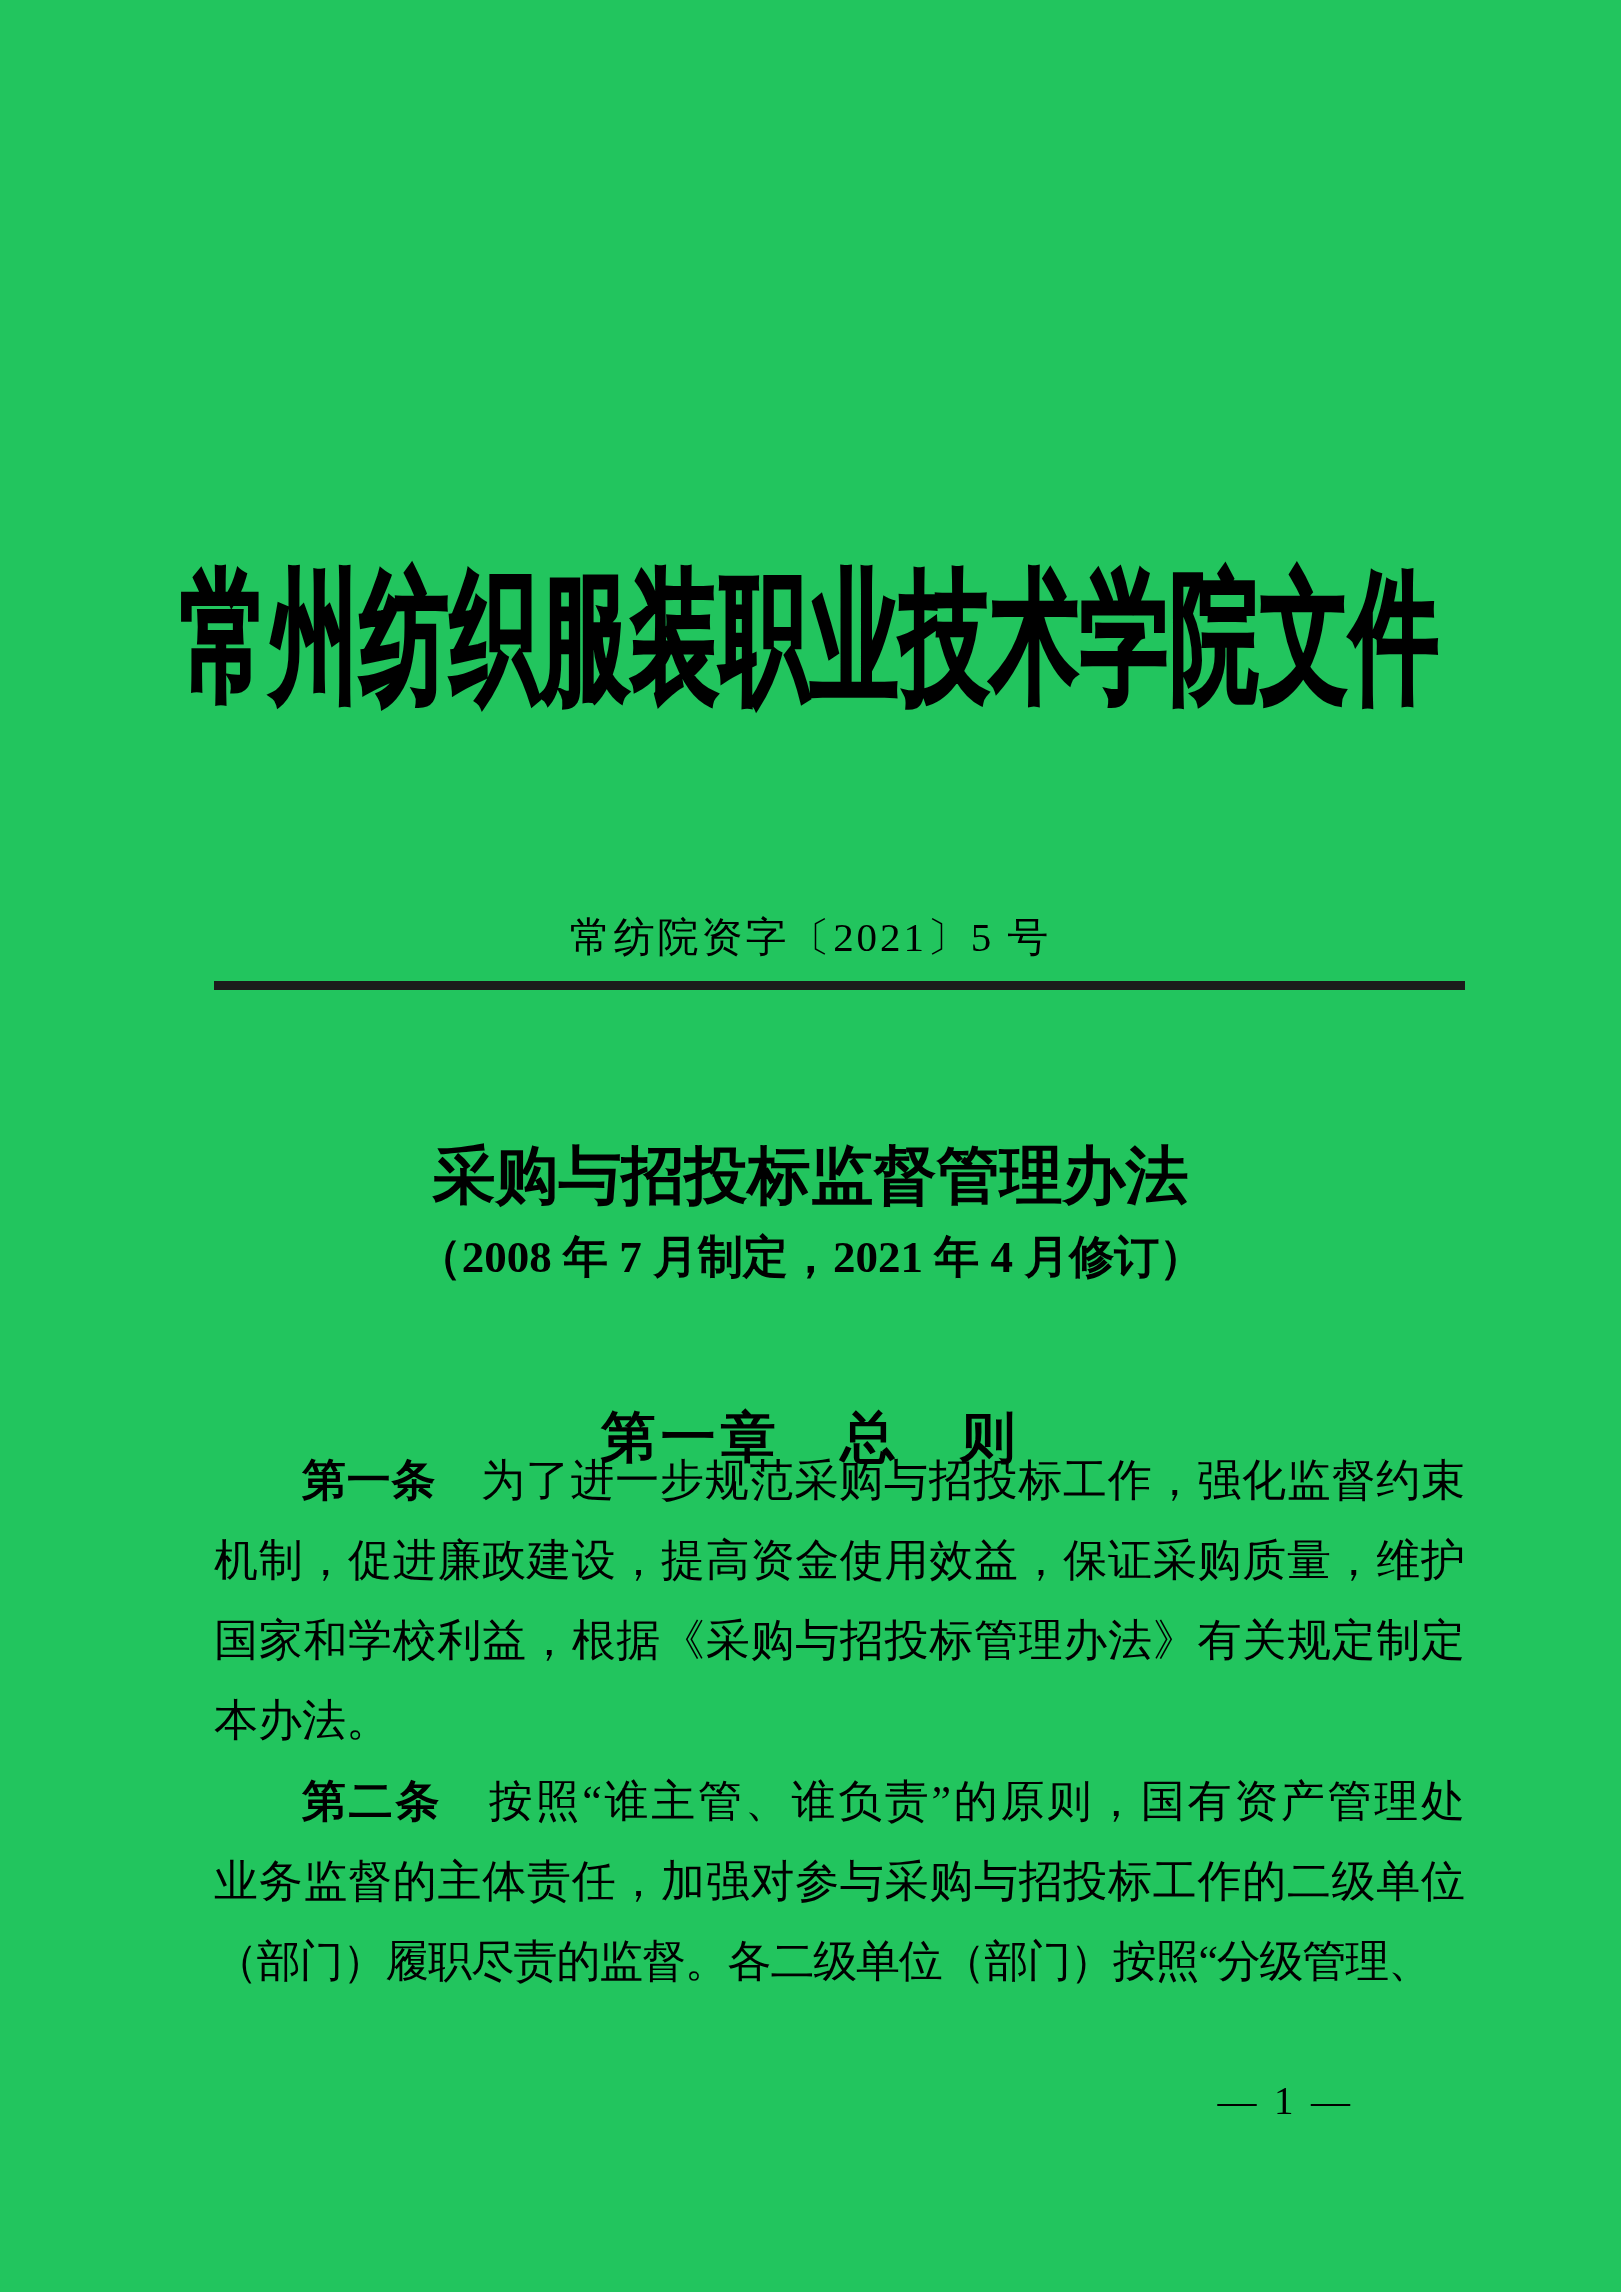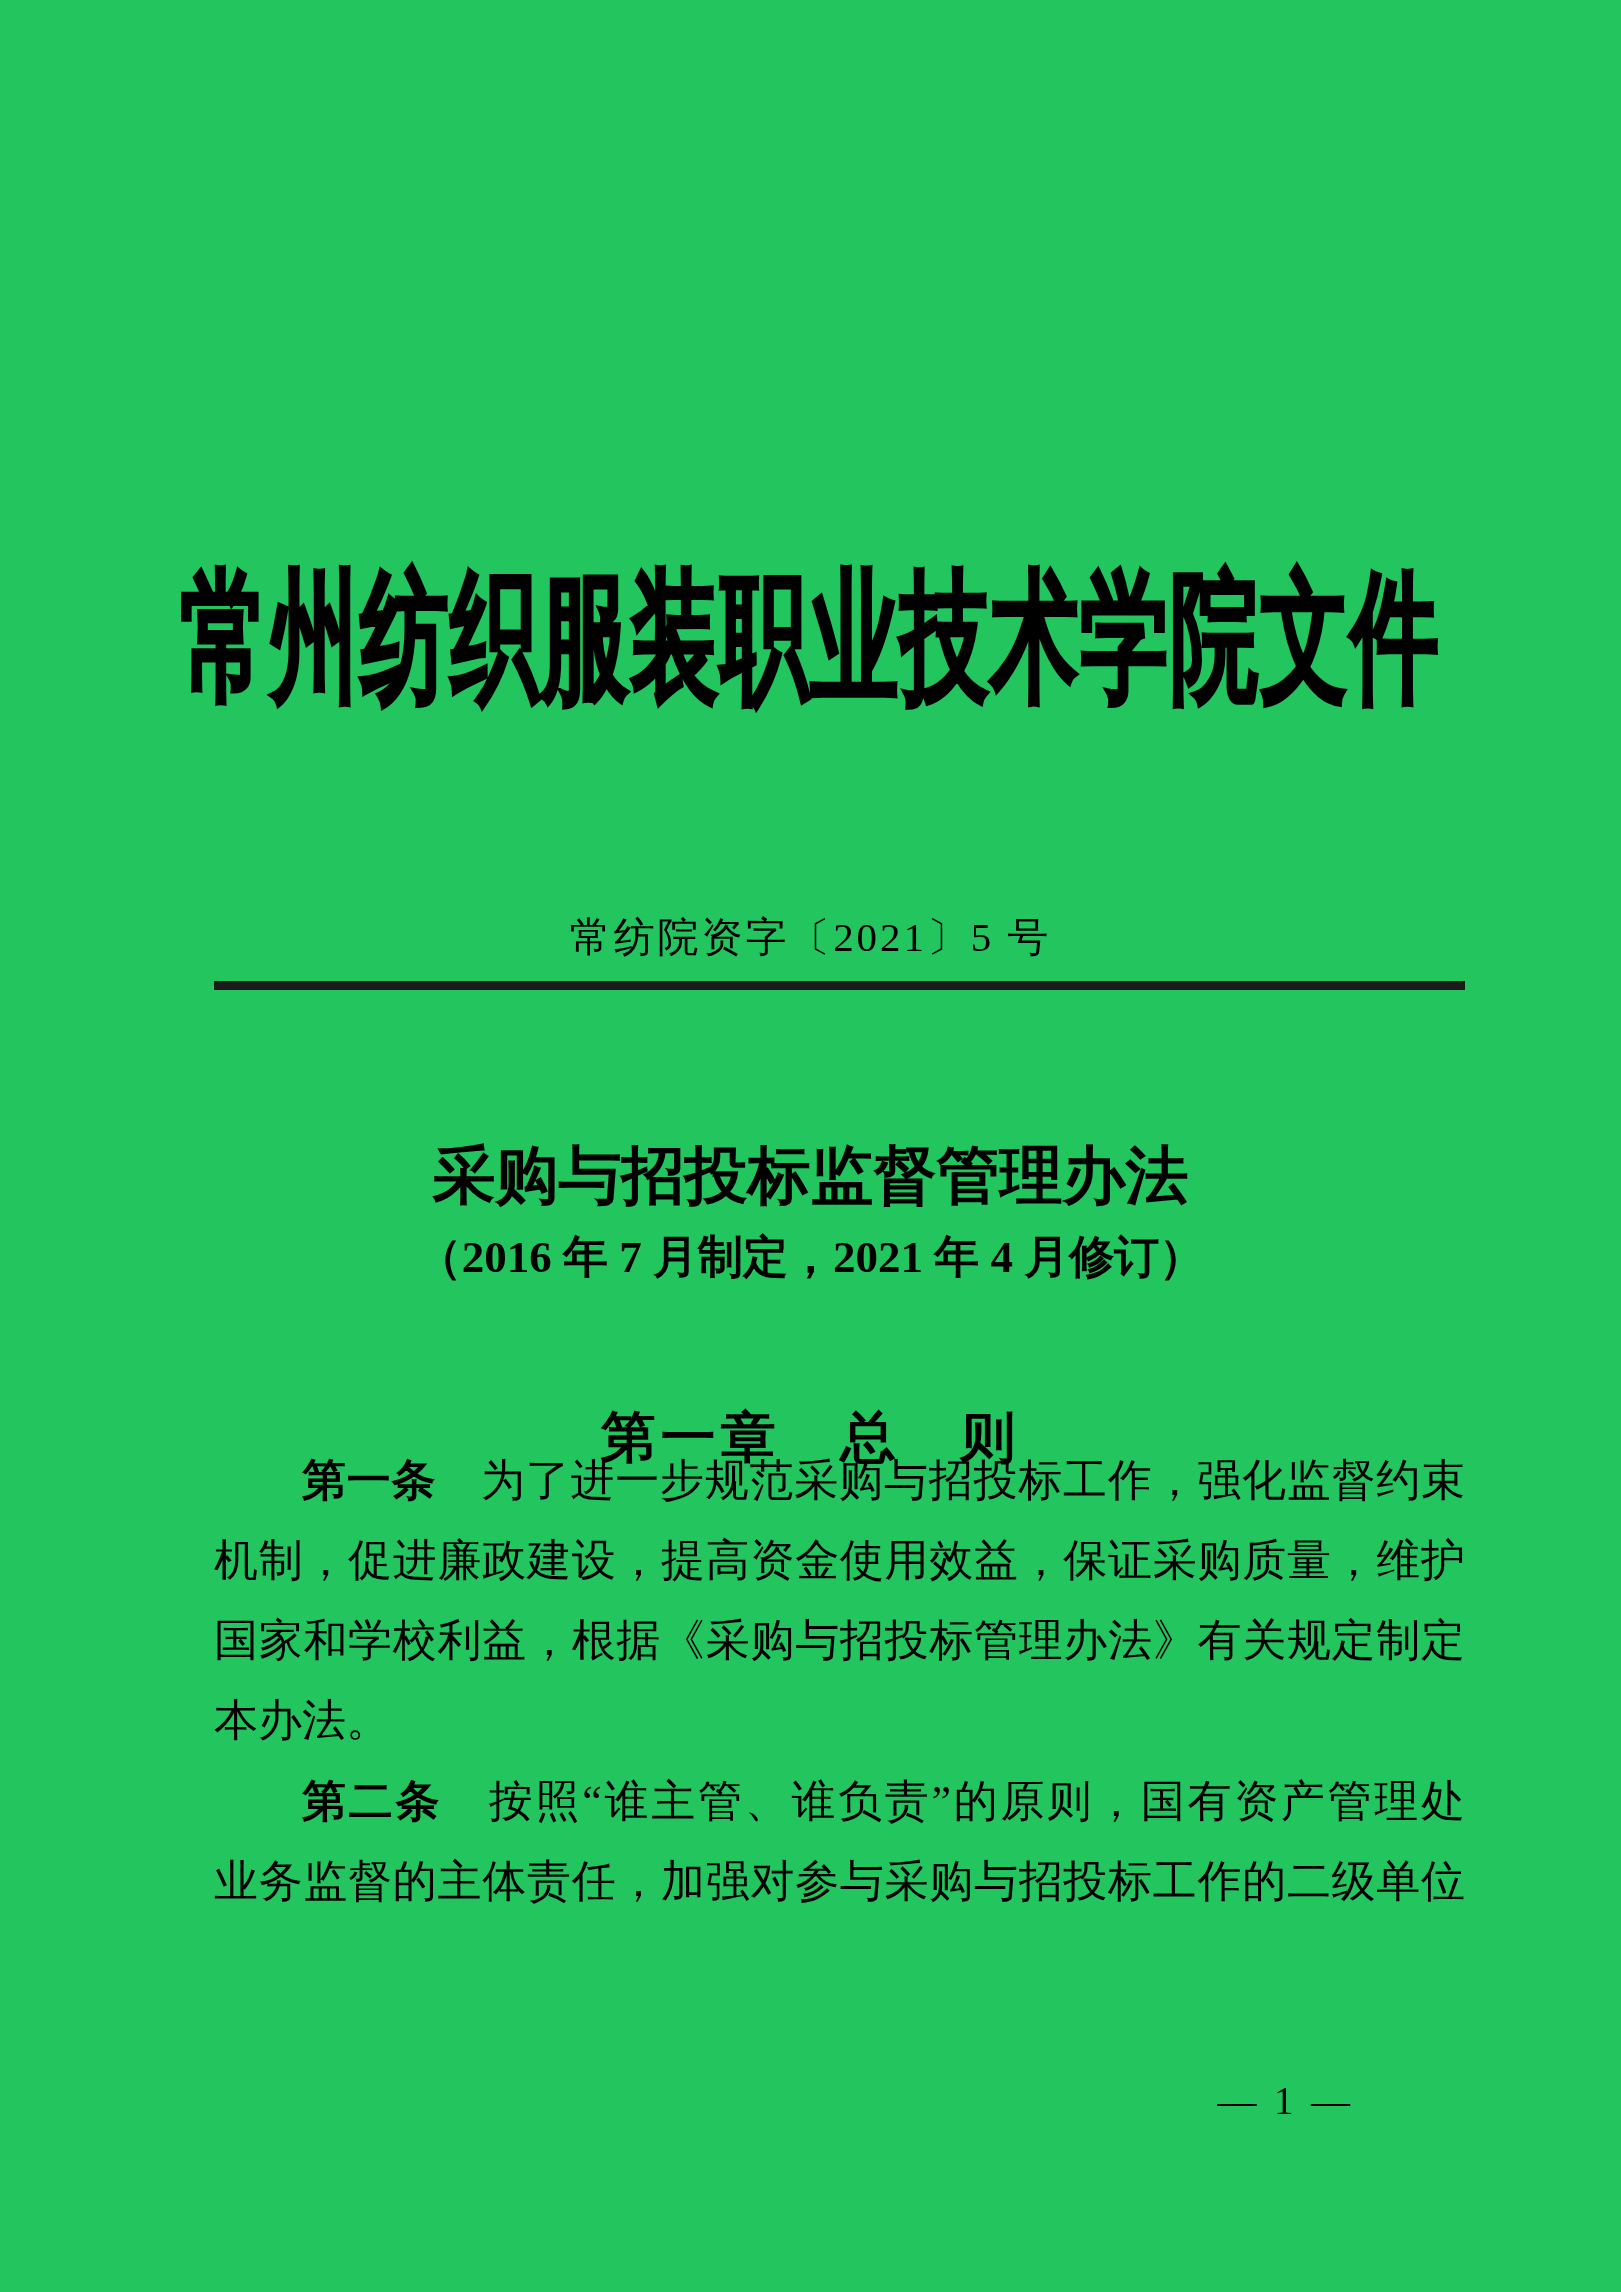--- a/index.html
+++ b/index.html
@@ -148,21 +148,21 @@
   <div class="masthead">
     <span class="stretch">常州纺织服装职业技术学院文件</span>
   </div>
 
   <div class="docnum">常纺院资字〔2021〕5 号</div>
 
   <div class="rule"></div>
 
   <div class="doc-title">采购与招投标监督管理办法</div>
 
-  <div class="doc-subtitle">（2016 年 7 月制定，2021 年 4 月修订）</div>
+  <div class="doc-subtitle">（2008 年 7 月制定，2021 年 4 月修订）</div>
 
   <div class="chapter">第一章　总　则</div>
 
   <div class="body-text">
 
     <div class="line indent">
       <span class="article-label">第一条</span><span>　为了进一步规范采购与招投标工作，强化监督约束</span>
     </div>
 
     <div class="line">
@@ -179,19 +179,22 @@
 
     <div class="line indent">
       <span class="article-label">第二条</span><span>　按照“谁主管、谁负责”的原则，国有资产管理处</span>
     </div>
 
 
     <div class="line">
       <span>业务监督的主体责任，加强对参与采购与招投标工作的二级单位</span>
     </div>
 
+    <div class="line tight">
+      <span>（部门）履职尽责的监督。各二级单位（部门）按照“分级管理、</span>
+    </div>
 
   </div>
 
   <div class="pagenum">— 1 —</div>
 
 </div>
 
 
 </body></html>

